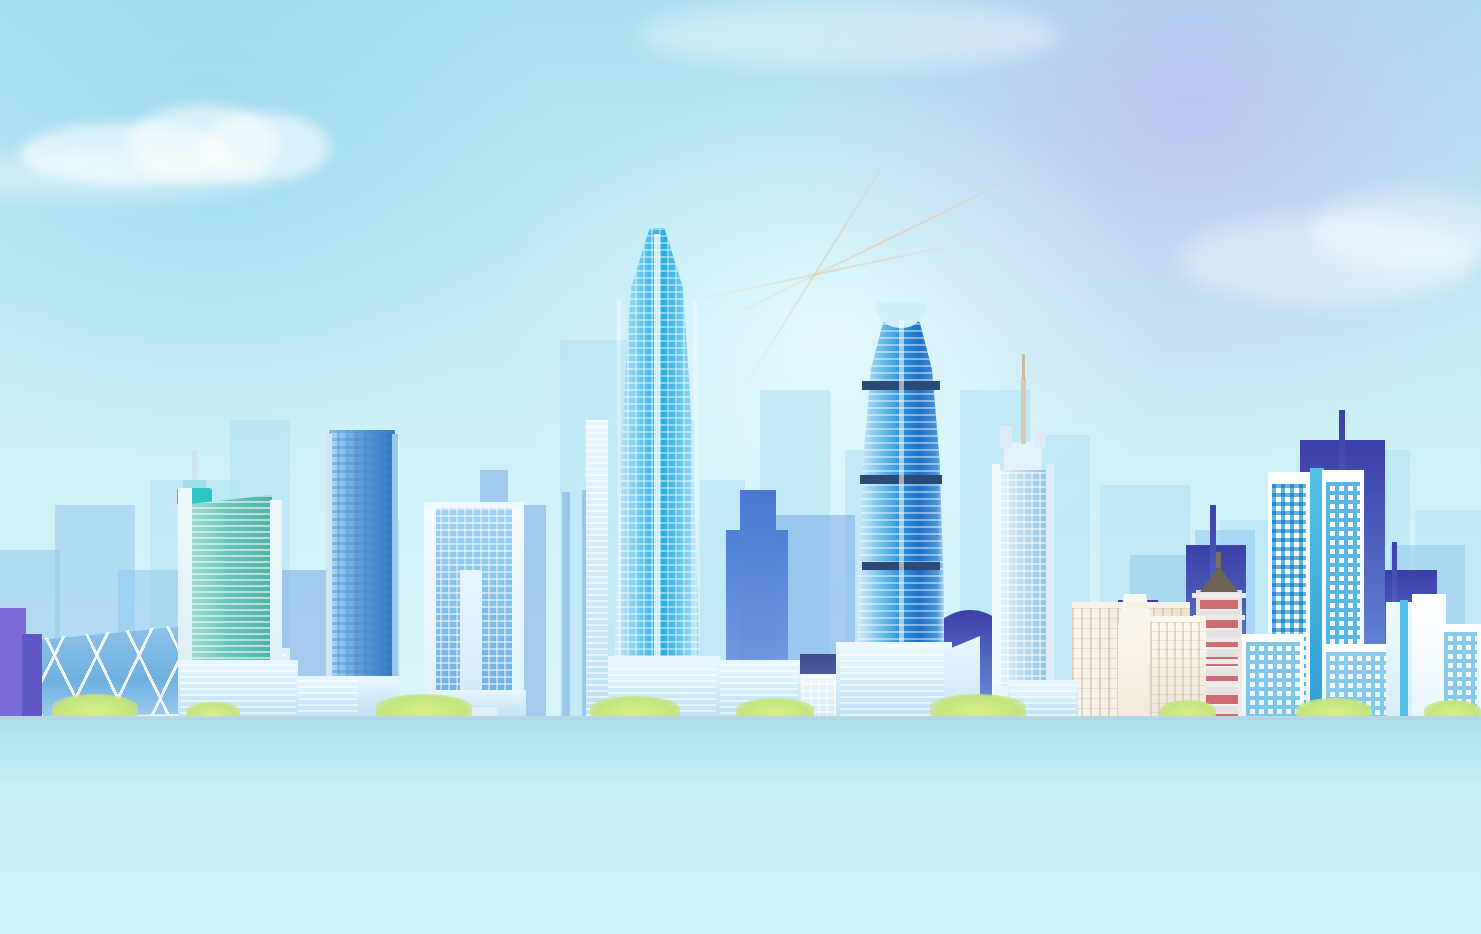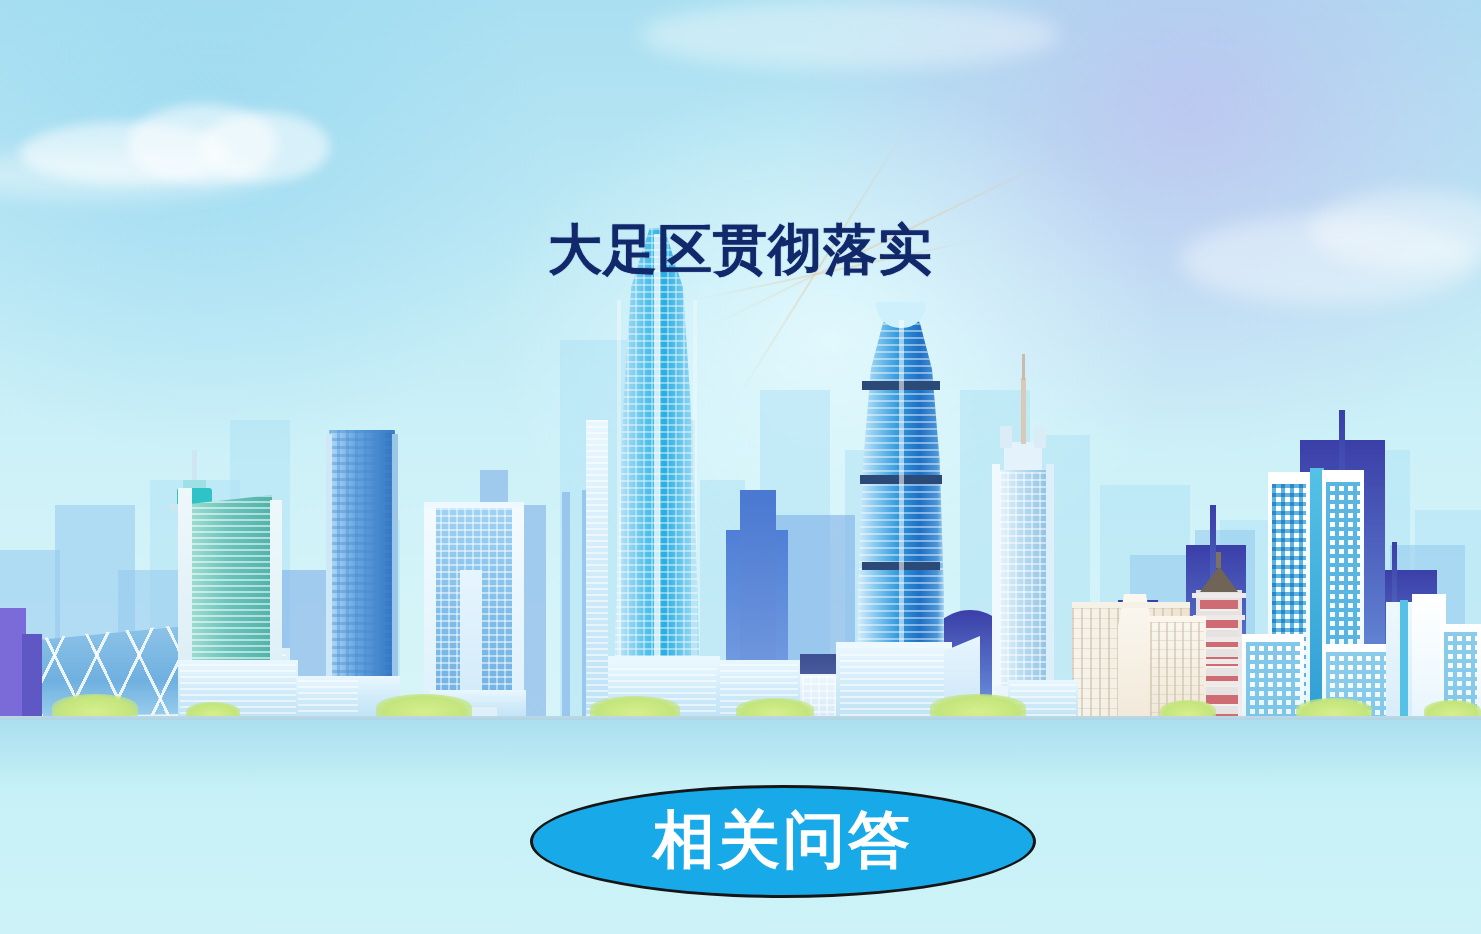--- a/index.html
+++ b/index.html
@@ -371,21 +371,17 @@
       <div class="bush" style="left:1424px;width:57px; height:20px;"></div>
     </div>
   </div>
 
   <div class="ground"></div>
   <div class="water">
     <div class="water-refl"></div>
   </div>
 
   <div class="title">
-    <div class="l1">大足区贯彻落实</div>
     
   </div>
 
-  <div class="qa-btn">
-    <span>相关问答</span>
-  </div>
 
 </div>
 
 </body></html>

